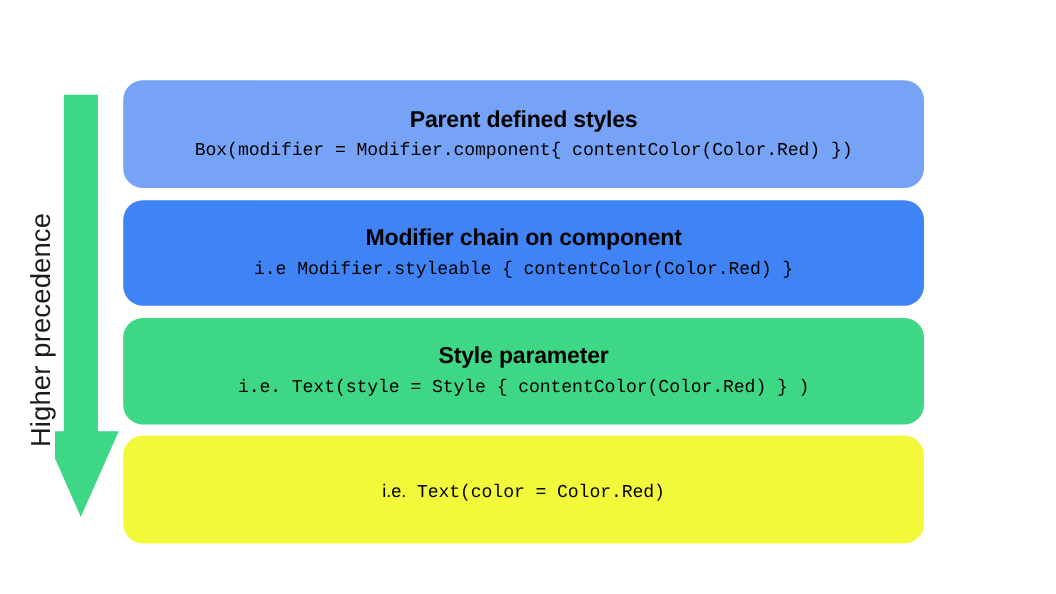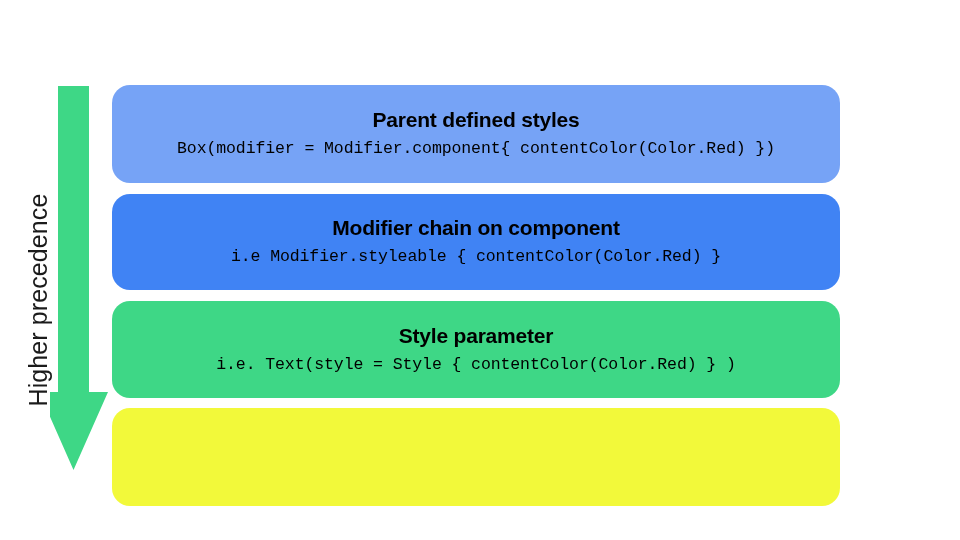--- a/index.html
+++ b/index.html
@@ -50,21 +50,20 @@
     left: 112px;
     width: 728px;
     border-radius: 18px;
     box-sizing: border-box;
     display: flex;
     flex-direction: column;
     align-items: center;
     justify-content: center;
     text-align: center;
     color: #000000;
-    margin-top: 12px;
   }
 
   .card-1 { top: 73px;  height: 98px;  background: #76a3f6; }
   .card-2 { top: 182px; height: 96px;  background: #4083f4; }
   .card-3 { top: 289px; height: 97px;  background: #3ed786; }
   .card-4 { top: 396px; height: 98px;  background: #f2f93a; }
 
   .card-title {
     font-family: "Liberation Sans", sans-serif;
     font-size: 21px;
@@ -106,15 +105,16 @@
     <div class="card-title">Modifier chain on component</div>
     <div class="card-code"><span class="code-prefix-sans"></span><span>i.e Modifier.styleable { contentColor(Color.Red) }</span></div>
   </div>
 
   <div class="card card-3">
     <div class="card-title">Style parameter</div>
     <div class="card-code"><span class="code-prefix-sans"></span><span>i.e. Text(style = Style { contentColor(Color.Red) } )</span></div>
   </div>
 
   <div class="card card-4">
+    <div class="card-code"><span class="code-prefix-sans">i.e.</span><span> Text(color = Color.Red)</span></div>
   </div>
 
 </div>
 
 </body></html>

